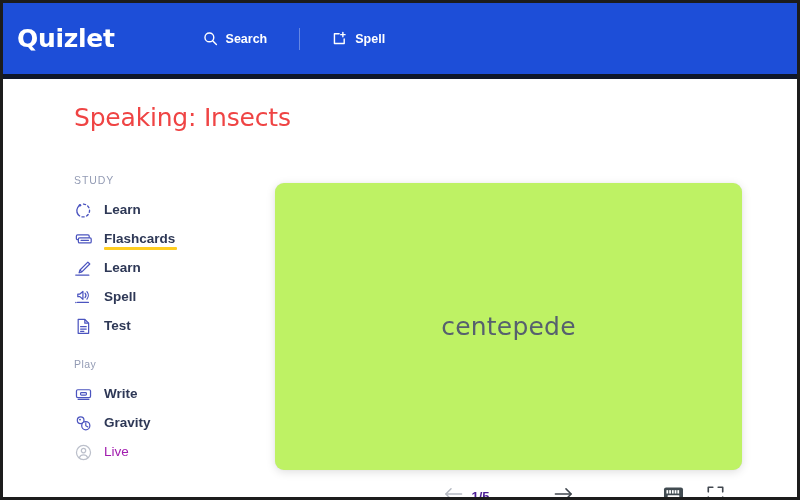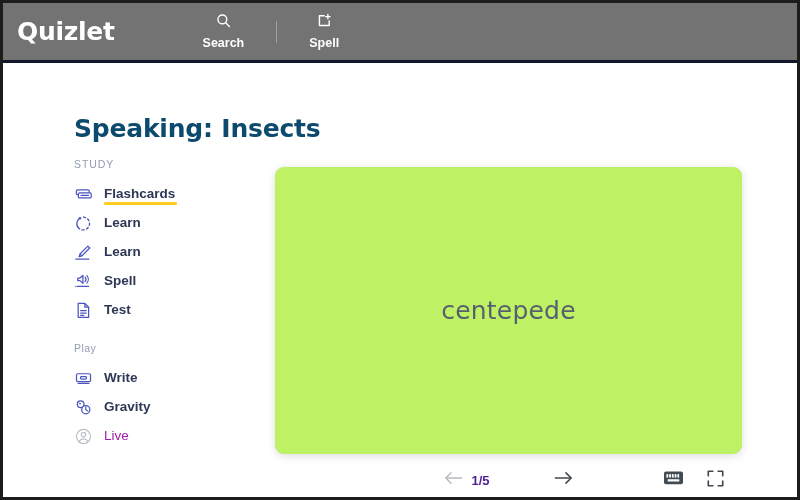--- a/index.html
+++ b/index.html
@@ -25,23 +25,23 @@
     left: 3px; top: 3px;
     width: 794px;
     height: 494px;
     background: #ffffff;
     overflow: hidden;
   }
 
   
   #header {
     position: relative;
-    height: 60px;
-    background: #737373;
-    border-bottom: 3px solid #0f172a;
+    height: 76px;
+    background: #1d4ed8;
+    border-bottom: 5px solid #0f172a;
     display: flex;
     align-items: center;
   }
   #logo {
     color: #ffffff;
     font-size: 25px;
     font-weight: bold;
     letter-spacing: -0.3px;
     margin-left: 14px;
     font-family: "DejaVu Sans", sans-serif;
@@ -52,44 +52,43 @@
     margin-left: 88px;
   }
   .nav-item {
     display: flex;
     align-items: center;
     gap: 8px;
     color: #ffffff;
     font-size: 12.5px;
     font-weight: bold;
     cursor: pointer;
-    flex-direction: column;
   }
   .nav-icon { display: flex; align-items: center; }
   #nav-divider {
     width: 1px;
     height: 22px;
     background: rgba(255,255,255,0.32);
     margin: 0 32px;
   }
 
   
   #content {
     position: relative;
     height: 427px;
     background: #ffffff;
   }
 
   #page-title {
     position: absolute;
     left: 71px;
-    top: 51px;
+    top: 24px;
     font-size: 25px;
-    font-weight: bold;
-    color: #0c4a6e;
+    font-weight: normal;
+    color: #ef4444;
     letter-spacing: -0.2px;
     font-family: "DejaVu Sans", sans-serif;
   }
 
   
   #sidebar {
     position: absolute;
     left: 71px;
     top: 95px;
     width: 160px;
@@ -234,40 +233,40 @@
   </div>
 
   <div id="content">
 
     <div id="page-title">Speaking: Insects</div>
 
     <div id="sidebar">
 
       <div class="section-label">STUDY</div>
 
+      <div class="nav-row">
+        <span class="ic">
+          <svg width="19" height="19" viewBox="0 0 20 20" fill="none">
+            <path d="M10 3.2 A6.8 6.8 0 1 1 4.4 14.4" stroke="#4b54bf" stroke-width="1.4" stroke-linecap="round" stroke-dasharray="2.3 2.6"></path>
+            <path d="M4.4 14.4 A6.8 6.8 0 0 1 5.4 5.0" stroke="#4b54bf" stroke-width="1.4" stroke-linecap="round"></path>
+            <circle cx="6.3" cy="4.5" r="1.35" fill="#4b54bf"></circle>
+          </svg>
+        </span>
+        <span class="lbl">Learn</span>
+      </div>
+
       <div class="nav-row active">
         <span class="ic">
           <svg width="19" height="19" viewBox="0 0 20 20" fill="none">
             <rect x="2.5" y="5.2" width="13.5" height="5" rx="1.3" stroke="#4b54bf" stroke-width="1.3"></rect>
             <rect x="4.6" y="8.2" width="13.5" height="5.4" rx="1.3" fill="#ffffff" stroke="#4b54bf" stroke-width="1.3"></rect>
             <line x1="7.4" y1="10.9" x2="15.3" y2="10.9" stroke="#4b54bf" stroke-width="1.3" stroke-linecap="round"></line>
           </svg>
         </span>
         <span class="lbl">Flashcards</span>
-      </div>
-
-      <div class="nav-row">
-        <span class="ic">
-          <svg width="19" height="19" viewBox="0 0 20 20" fill="none">
-            <path d="M10 3.2 A6.8 6.8 0 1 1 4.4 14.4" stroke="#4b54bf" stroke-width="1.4" stroke-linecap="round" stroke-dasharray="2.3 2.6"></path>
-            <path d="M4.4 14.4 A6.8 6.8 0 0 1 5.4 5.0" stroke="#4b54bf" stroke-width="1.4" stroke-linecap="round"></path>
-            <circle cx="6.3" cy="4.5" r="1.35" fill="#4b54bf"></circle>
-          </svg>
-        </span>
-        <span class="lbl">Learn</span>
       </div>
 
       <div class="nav-row">
         <span class="ic">
           <svg width="19" height="19" viewBox="0 0 20 20" fill="none">
             <path d="M14.6 3.3 L16.6 5.3 L8.3 13.6 L5.4 14.5 L6.3 11.6 Z" stroke="#4b54bf" stroke-width="1.3" stroke-linejoin="round"></path>
             <line x1="6.3" y1="11.6" x2="8.3" y2="13.6" stroke="#4b54bf" stroke-width="1.2"></line>
             <line x1="3.6" y1="17" x2="15.6" y2="17" stroke="#4b54bf" stroke-width="1.3" stroke-linecap="round"></line>
             <circle cx="2.2" cy="17" r="0.85" fill="#4b54bf"></circle>
           </svg>

